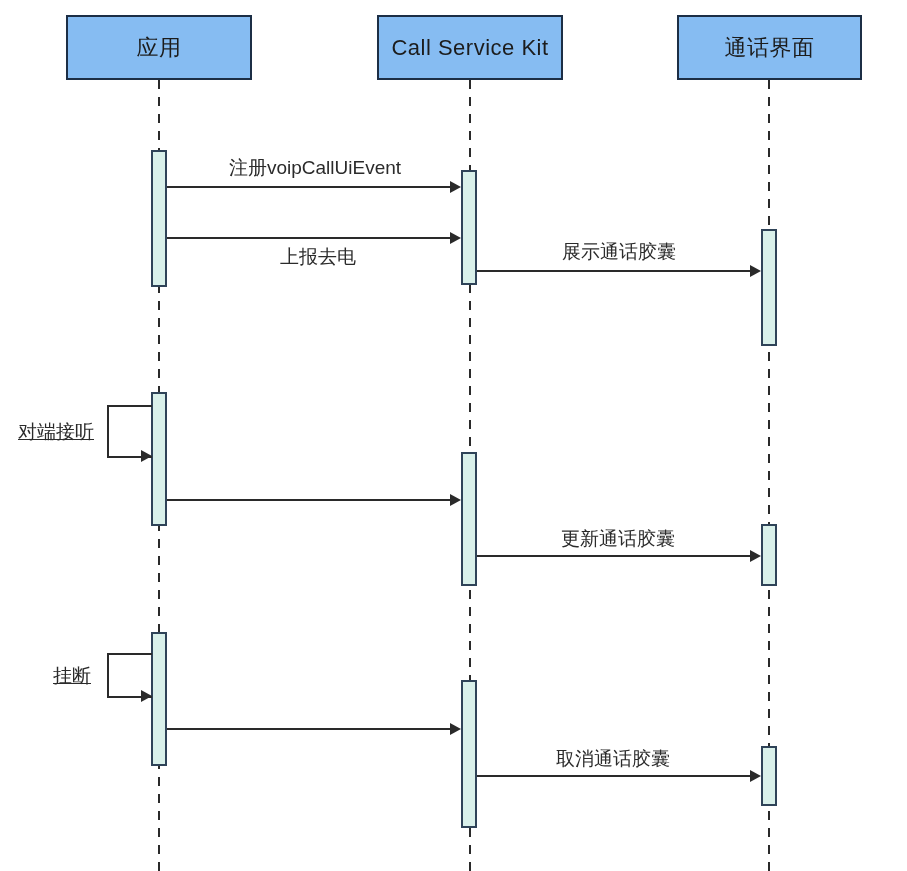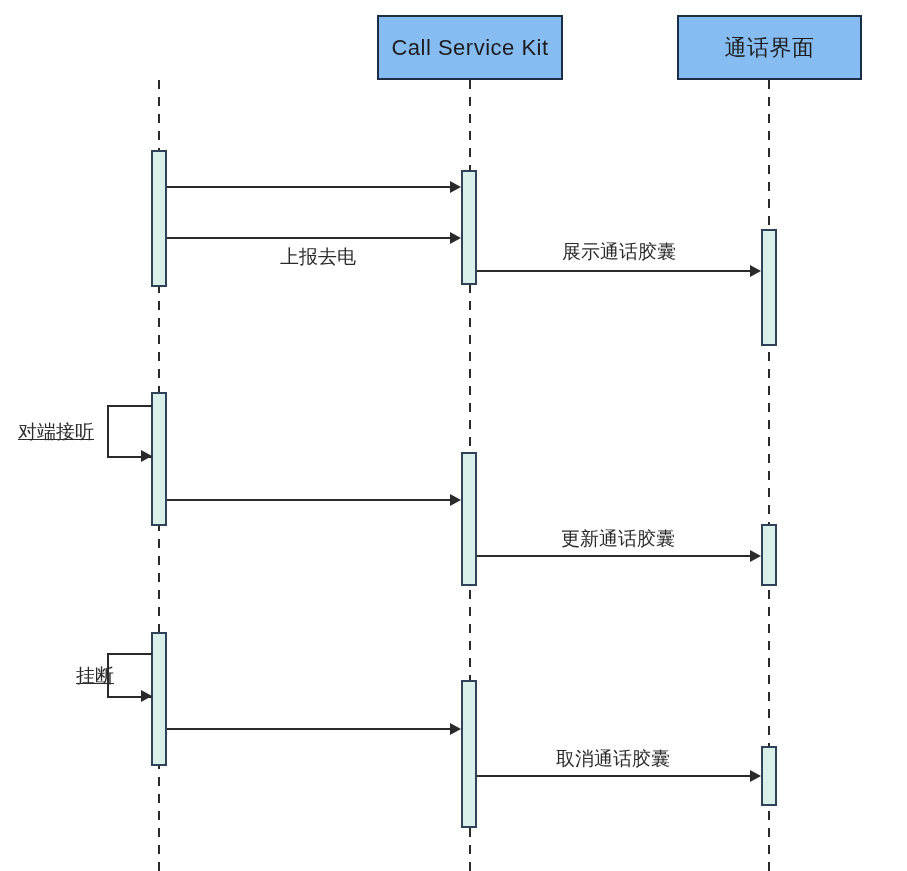--- a/index.html
+++ b/index.html
@@ -120,29 +120,32 @@
     white-space: nowrap;
     transform: translateX(-50%);
   }
   .msg-label.edge { transform: none; text-decoration: underline; }
   .l1 { left: 315px; top: 157px; }
   .l2 { left: 318px; top: 246px; }
   .l3 { left: 619px; top: 241px; text-align: center; }
   .l4 { left: 18px;  top: 421px; }
   .l5 { left: 327px; top: 470px; }
   .l6 { left: 618px; top: 528px; }
-  .l7 { left: 53px;  top: 665px; margin-left: 23px; }
+  .l7 { left: 53px;  top: 665px; }
   .l8 { left: 317px; top: 704px; }
   .l9 { left: 613px; top: 748px; }
 </style>
 </head>
 <body>
 
 <div class="stage">
 
+  <div class="participant p1">
+    <span>应用</span>
+  </div>
   <div class="participant p2">
     <span>Call Service Kit</span>
   </div>
   <div class="participant p3">
     <span>通话界面</span>
   </div>
 
   <div class="lifeline lf1"></div>
   <div class="lifeline lf2"></div>
   <div class="lifeline lf3"></div>
@@ -179,20 +182,21 @@
   <div class="arrow m5">
     <span class="head"></span>
   </div>
   <div class="arrow m6">
     <span class="head"></span>
   </div>
   <div class="arrow m7">
     <span class="head"></span>
   </div>
 
+  <div class="msg-label l1">注册voipCallUiEvent</div>
   <div class="msg-label l2">上报去电</div>
   <div class="msg-label l3">展示通话胶囊</div>
   <div class="msg-label edge l4">对端接听</div>
   <div class="msg-label l6">更新通话胶囊</div>
   <div class="msg-label edge l7">挂断</div>
   <div class="msg-label l9">取消通话胶囊</div>
 
 </div>
 
 </body></html>

